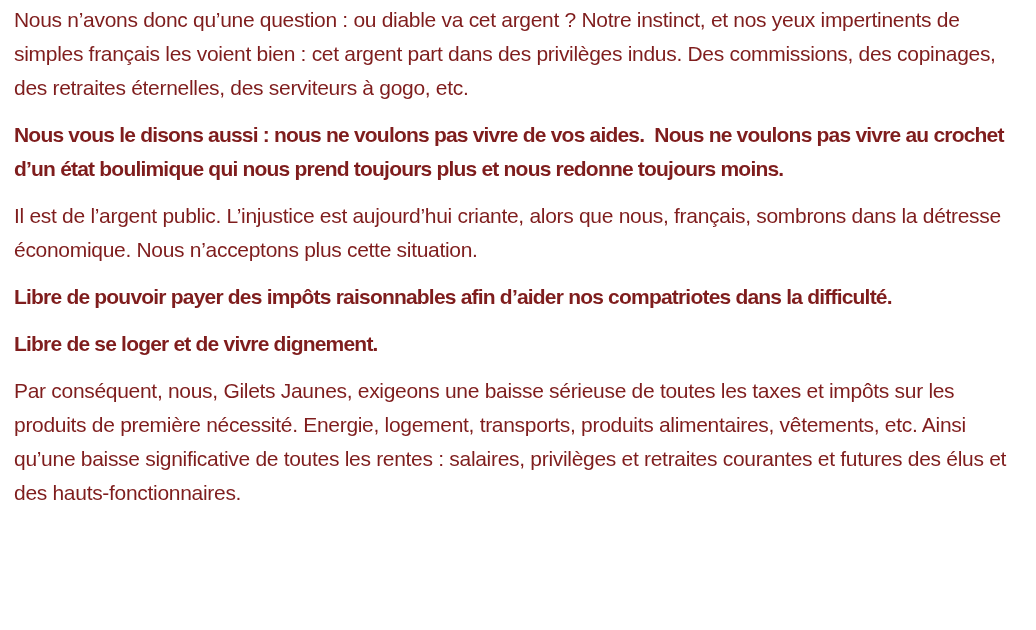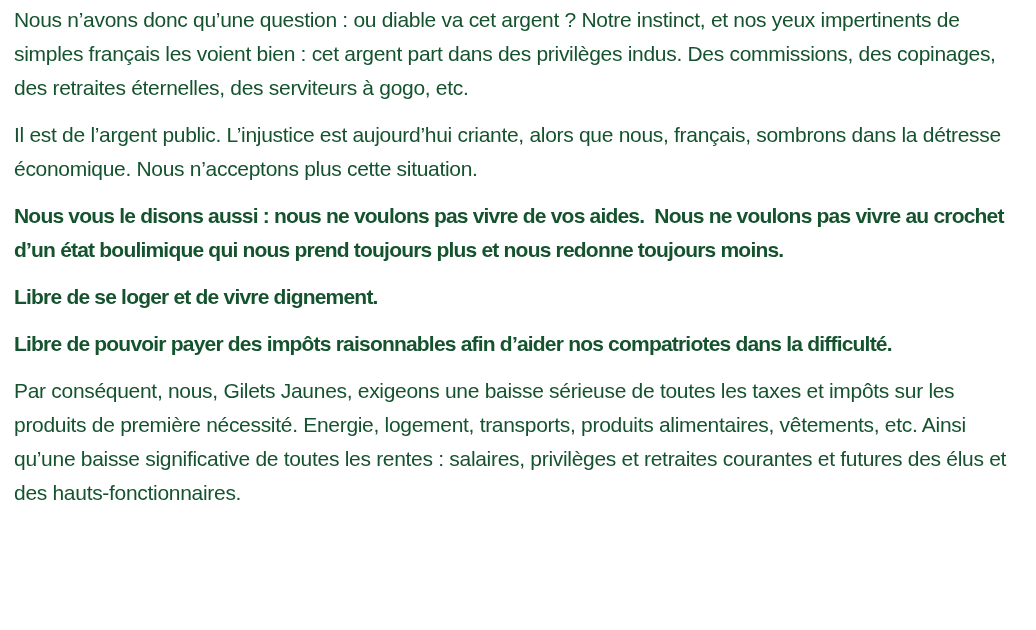--- a/index.html
+++ b/index.html
@@ -12,39 +12,39 @@
     height: 630px;
     overflow: hidden;
     background: #ffffff;
   }
   .page {
     width: 1036px;
     height: 630px;
     padding: 3px 14px 0 14px;
     background: #ffffff;
     font-family: "Liberation Sans", sans-serif;
-    color: #14532d;
+    color: #7f1d1d;
   }
   .para {
     margin: 0 0 13px 0;
     font-size: 21px;
     line-height: 34px;
     letter-spacing: -0.3px;
     white-space: pre-wrap;
     text-align: left;
   }
   .para:last-child { margin-bottom: 2px; }
   .para.bold {
     font-weight: bold;
     letter-spacing: -0.8px;
   }
 </style>
 </head>
 <body>
 
 <main class="page">
   <p class="para">Nous n’avons donc qu’une question : ou diable va cet argent ? Notre instinct, et nos yeux impertinents de simples français les voient bien : cet argent part dans des privilèges indus. Des commissions, des copinages, des retraites éternelles, des serviteurs à gogo, etc.</p>
+  <p class="para bold">Nous vous le disons aussi : nous ne voulons pas vivre de vos aides.  Nous ne voulons pas vivre au crochet d’un état boulimique qui nous prend toujours plus et nous redonne toujours moins.</p>
   <p class="para">Il est de l’argent public. L’injustice est aujourd’hui criante, alors que nous, français, sombrons dans la détresse économique. Nous n’acceptons plus cette situation.</p>
-  <p class="para bold">Nous vous le disons aussi : nous ne voulons pas vivre de vos aides.  Nous ne voulons pas vivre au crochet d’un état boulimique qui nous prend toujours plus et nous redonne toujours moins.</p>
+  <p class="para bold">Libre de pouvoir payer des impôts raisonnables afin d’aider nos compatriotes dans la difficulté.</p>
   <p class="para bold">Libre de se loger et de vivre dignement.</p>
-  <p class="para bold">Libre de pouvoir payer des impôts raisonnables afin d’aider nos compatriotes dans la difficulté.</p>
   <p class="para">Par conséquent, nous, Gilets Jaunes, exigeons une baisse sérieuse de toutes les taxes et impôts sur les produits de première nécessité. Energie, logement, transports, produits alimentaires, vêtements, etc. Ainsi qu’une baisse significative de toutes les rentes : salaires, privilèges et retraites courantes et futures des élus et des hauts-fonctionnaires.</p>
 </main>
 
 </body></html>

